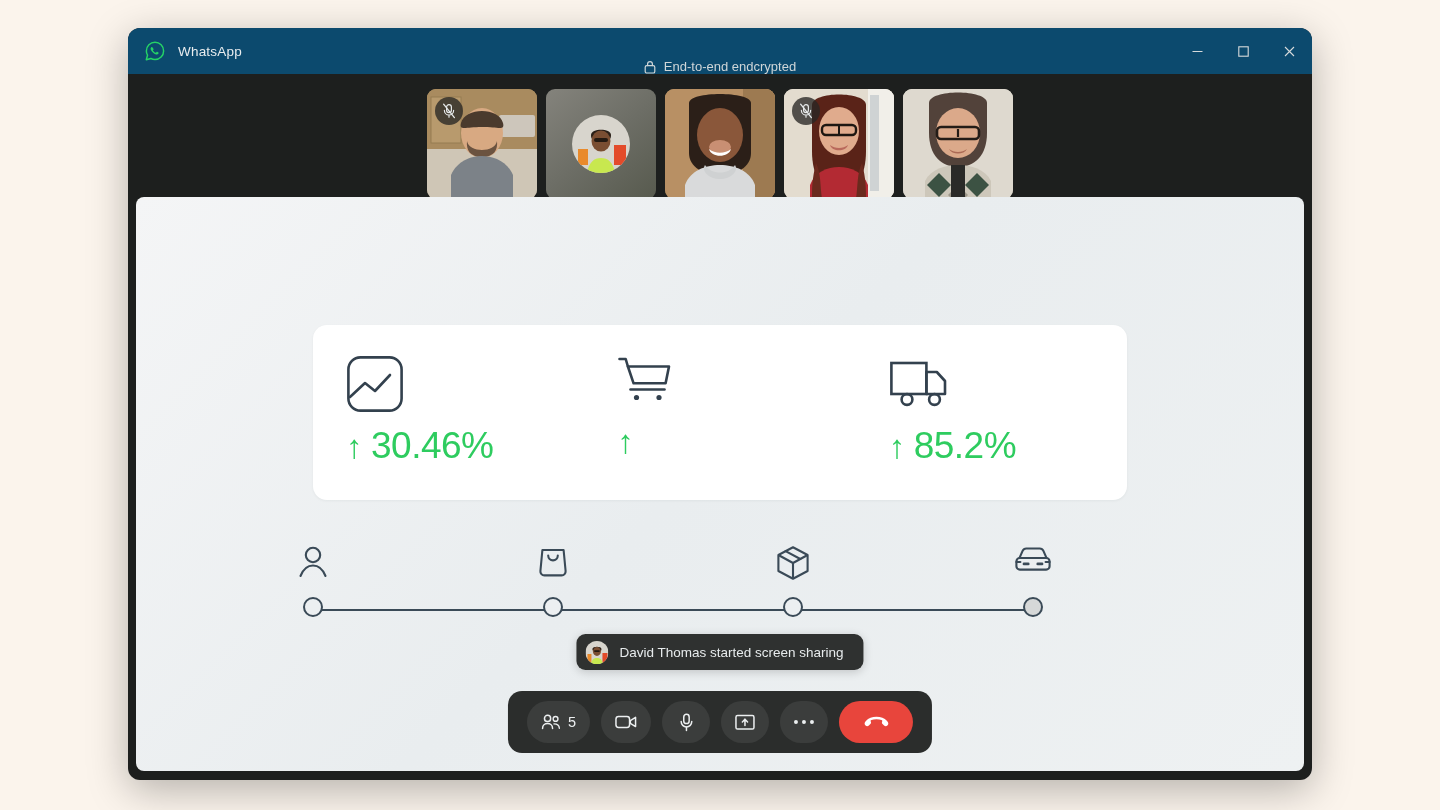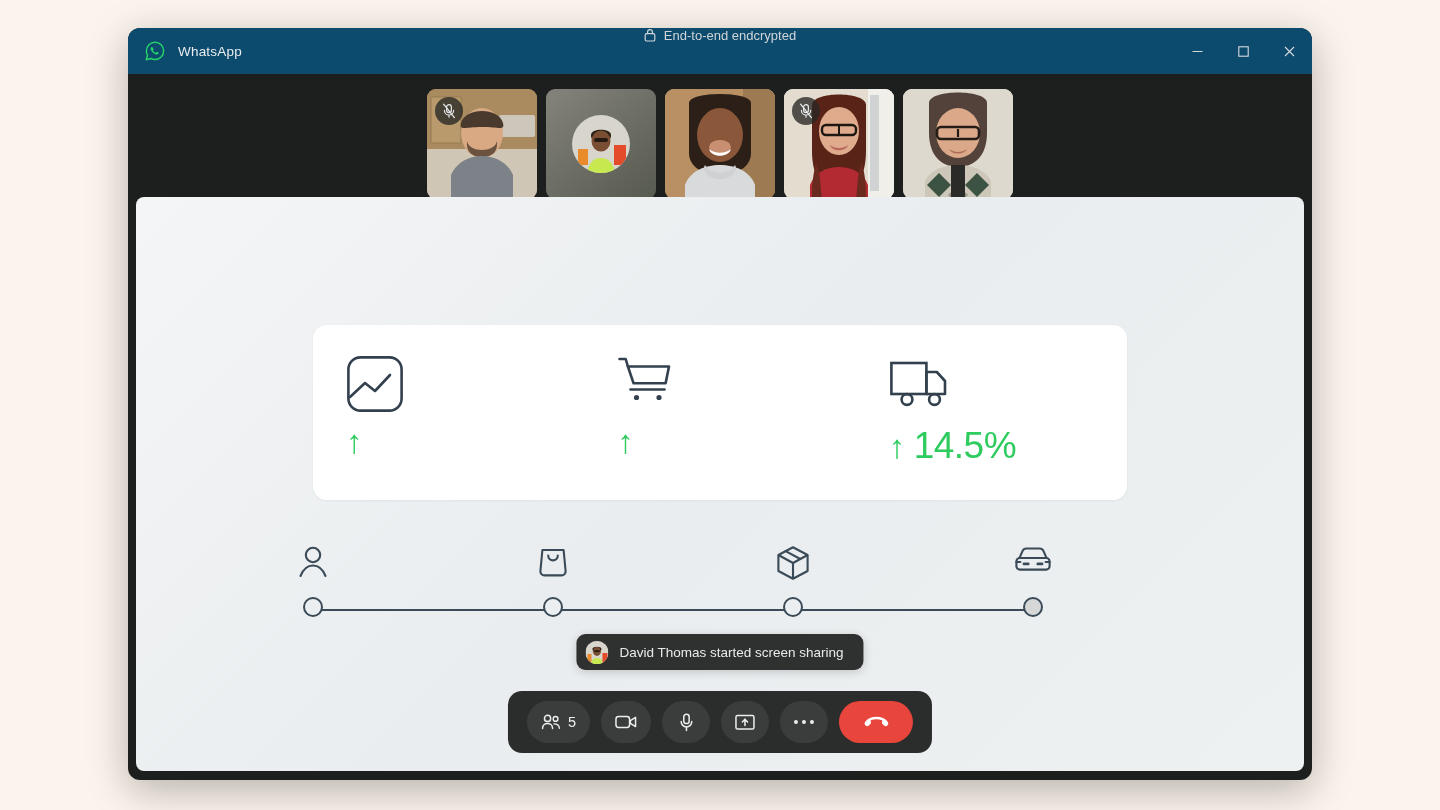--- a/index.html
+++ b/index.html
@@ -28,21 +28,21 @@
     background: #0c4a6e;
     display: flex;
     align-items: center;
   }
   .brand { display: flex; align-items: center; gap: 12px; padding-left: 16px; }
   .wa-logo { width: 22px; height: 22px; display: block; }
   .brand-name { color: #e9edef; font-size: 13.5px; letter-spacing: .2px; }
 
   .e2e {
     position: absolute; left: 0; right: 0; top: 0; bottom: 0;
-    display: flex; align-items: flex-start; justify-content: center;
+    display: flex; align-items: flex-end; justify-content: center;
     gap: 8px; pointer-events: none;
   }
   .e2e-text { color: #cfd6d8; font-size: 13px; }
   .lock { width: 12px; height: 14px; display: block; }
 
   .wincontrols { position: absolute; right: 0; top: 0; height: 46px; display: flex; }
   .wc {
     width: 46px; height: 46px;
     display: flex; align-items: center; justify-content: center;
     color: #d6dadb;
@@ -313,20 +313,21 @@
 
       <div class="metric">
         <div class="metric-icon">
           <svg width="58" height="58" viewBox="0 0 58 58" fill="none">
             <rect x="2.4" y="2.4" width="53.2" height="53.2" rx="12" stroke="#33414e" stroke-width="2.6"></rect>
             <path d="M4 42l15-14 10 8 15-16" stroke="#33414e" stroke-width="2.6" stroke-linecap="round" stroke-linejoin="round"></path>
           </svg>
         </div>
         <div class="metric-value">
           <span class="metric-arrow">↑</span>
+          <span>30.46%</span>
         </div>
       </div>
 
       <div class="metric">
         <div class="metric-icon">
           <svg width="60" height="58" viewBox="0 0 60 58" fill="none">
             <path d="M2.5 4h6.2l2.2 7.5" stroke="#33414e" stroke-width="2.6" stroke-linecap="round" stroke-linejoin="round"></path>
             <path d="M10.9 11.5H52l-3.4 16.8H16.6z" stroke="#33414e" stroke-width="2.6" stroke-linejoin="round"></path>
             <path d="M13.5 34.5h34" stroke="#33414e" stroke-width="2.6" stroke-linecap="round"></path>
             <circle cx="19.5" cy="42.5" r="2.6" fill="#33414e"></circle>
@@ -342,21 +343,21 @@
         <div class="metric-icon">
           <svg width="66" height="56" viewBox="0 0 66 56" fill="none">
             <rect x="2.4" y="7" width="35" height="31" stroke="#33414e" stroke-width="2.6"></rect>
             <path d="M37.4 16h10.4l8.2 9v13H37.4z" stroke="#33414e" stroke-width="2.6" stroke-linejoin="round"></path>
             <circle cx="18" cy="43.5" r="5.4" stroke="#33414e" stroke-width="2.6"></circle>
             <circle cx="45.5" cy="43.5" r="5.4" stroke="#33414e" stroke-width="2.6"></circle>
           </svg>
         </div>
         <div class="metric-value">
           <span class="metric-arrow">↑</span>
-          <span>14.5%</span>
+          <span>85.2%</span>
         </div>
       </div>
     </div>
 
     <div class="stepper">
       <div class="step-icons">
 
         <span class="step-ico" style="left:0%;">
           <svg width="30" height="34" viewBox="0 0 30 34" fill="none">
             <circle cx="15" cy="10" r="7.2" stroke="#3a4a57" stroke-width="2.1"></circle>

